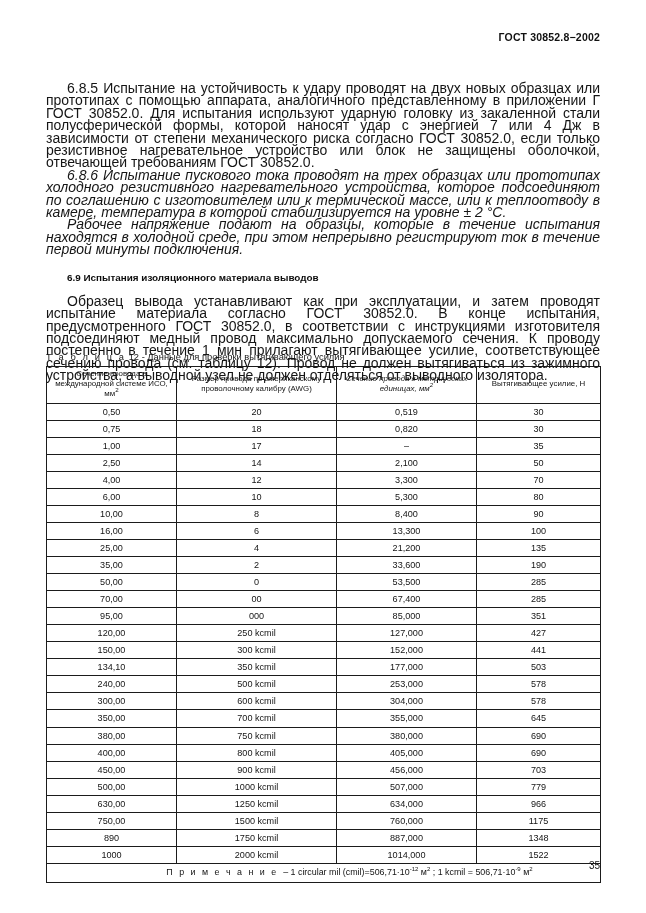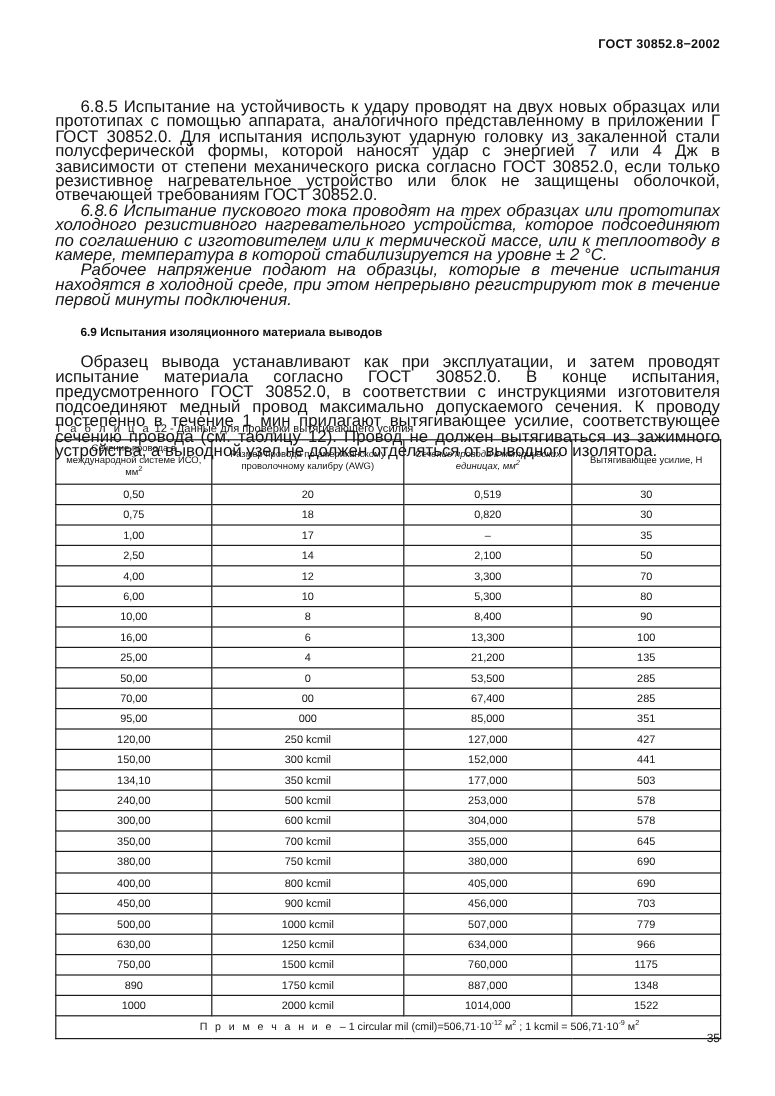--- a/index.html
+++ b/index.html
@@ -240,20 +240,26 @@
             <td>13,300</td>
             <td>100</td>
           </tr>
           <tr>
             <td>25,00</td>
             <td>4</td>
             <td>21,200</td>
             <td>135</td>
           </tr>
           <tr>
+            <td>35,00</td>
+            <td>2</td>
+            <td>33,600</td>
+            <td>190</td>
+          </tr>
+          <tr>
             <td>50,00</td>
             <td>0</td>
             <td>53,500</td>
             <td>285</td>
           </tr>
           <tr>
             <td>70,00</td>
             <td>00</td>
             <td>67,400</td>
             <td>285</td>

